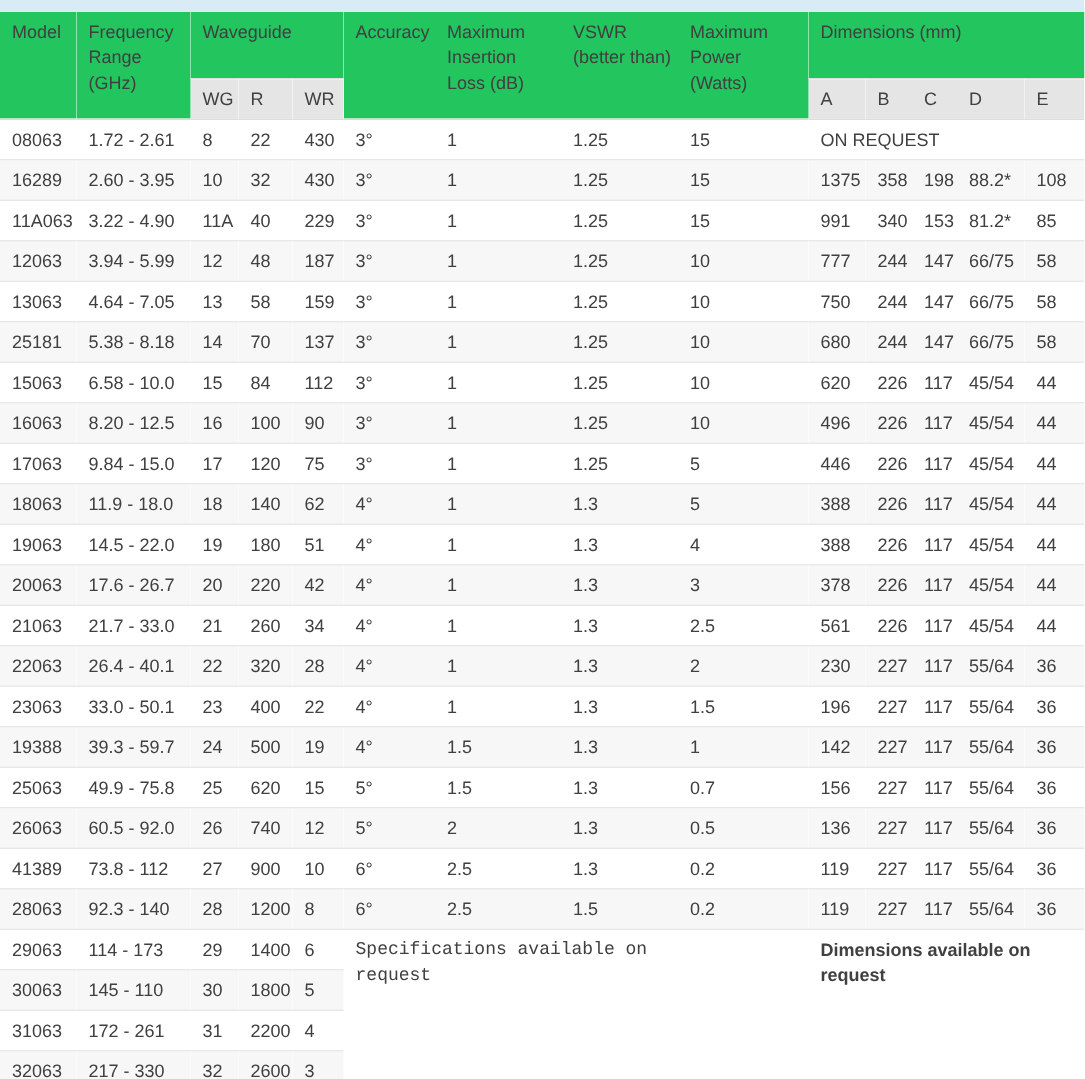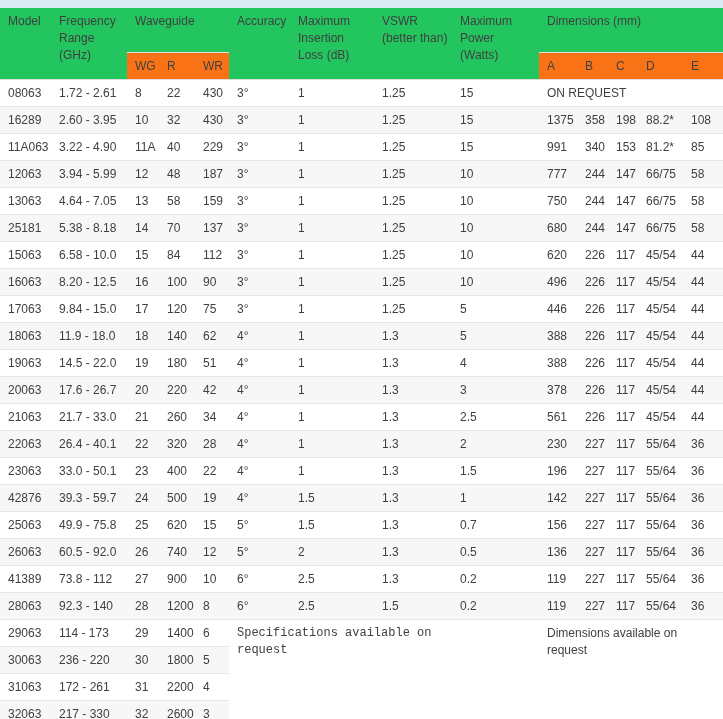--- a/index.html
+++ b/index.html
@@ -26,35 +26,35 @@
     text-align: left;
     font-weight: normal;
     vertical-align: top;
     padding: 5px 4px 4px 8px;
     line-height: 17px;
     overflow: hidden;
   }
   thead tr.group-row { height: 44px; }
   thead tr.group-row th { background: #22c55e; }
   thead tr.sub-row th {
-    background: #f97316;
+    background: #e5e5e5;
     border-top: 1px solid #dddddd;
     height: 26px;
     padding-top: 5px;
   }
   tbody td {
     border-top: 1px solid #e7e7e7;
     white-space: nowrap;
     height: 27px;
   }
   tbody tr:first-child td { border-top-color: #dddddd; }
   tbody tr:nth-child(even) td { background: #f7f7f7; }
   td.note-cell { background: #ffffff !important; }
   .note-inner { max-width: 206px; white-space: normal; font-family: Liberation Mono, monospace; }
-  .note-inner-dims { white-space: normal; }
+  .note-inner-dims { white-space: normal; font-weight: bold; }
 </style>
 </head>
 <body>
 
 <div class="page">
   <div class="topbar"></div>
 
   <table class="spec">
     <colgroup>
       <col style="width:51px">
@@ -325,21 +325,21 @@
           <td>1</td>
           <td>1.3</td>
           <td>1.5</td>
           <td>196</td>
           <td>227</td>
           <td>117</td>
           <td>55/64</td>
           <td>36</td>
         </tr>
         <tr>
-          <td>42876</td>
+          <td>19388</td>
           <td>39.3 - 59.7</td>
           <td>24</td>
           <td>500</td>
           <td>19</td>
           <td>4°</td>
           <td>1.5</td>
           <td>1.3</td>
           <td>1</td>
           <td>142</td>
           <td>227</td>
@@ -419,21 +419,21 @@
           <td>6</td>
           <td colspan="4" rowspan="4" class="note-cell">
             <div class="note-inner">Specifications available on request</div>
           </td>
           <td colspan="5" rowspan="4" class="note-cell">
             <div class="note-inner-dims">Dimensions available on request</div>
           </td>
         </tr>
         <tr>
           <td>30063</td>
-          <td>236 - 220</td>
+          <td>145 - 110</td>
           <td>30</td>
           <td>1800</td>
           <td>5</td>
         </tr>
         <tr>
           <td>31063</td>
           <td>172 - 261</td>
           <td>31</td>
           <td>2200</td>
           <td>4</td>

